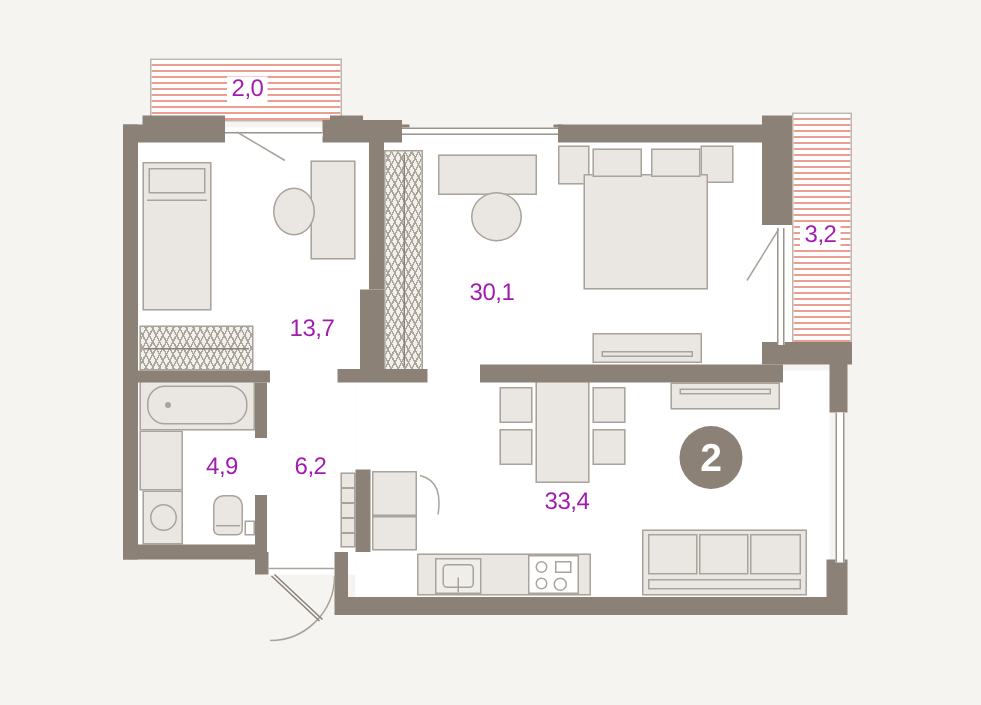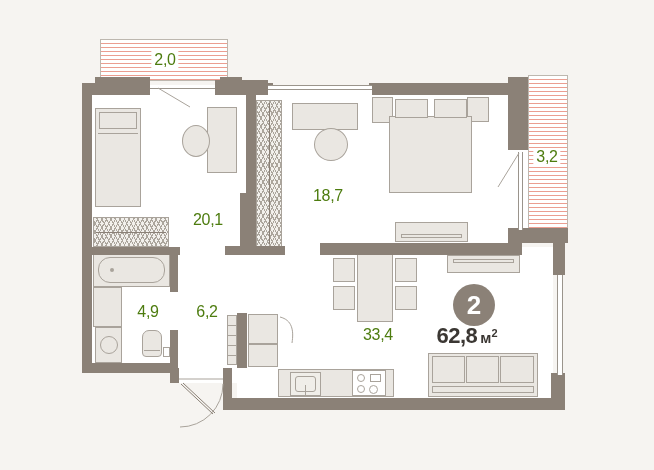--- a/index.html
+++ b/index.html
@@ -12,21 +12,21 @@
   .balcony{position:absolute;box-sizing:border-box;border:1px solid #bdb7af;z-index:2;
     background-color:#ffffff;
     background-image:repeating-linear-gradient(to bottom,transparent 0 3px,#eb9e91 3px 4px);}
   .fu{position:absolute;background:#eae7e2;border:1px solid #a9a39b;box-sizing:border-box;z-index:3;}
   .fu .in{position:absolute;border:1px solid #a9a39b;box-sizing:border-box;background:transparent;}
   .wrd{position:absolute;box-sizing:border-box;border:1px solid #a9a39b;z-index:3;background-color:#f2f0ec;
     background-image:repeating-linear-gradient(62deg,transparent 0 3px,#aba59c 3px 4px),
                      repeating-linear-gradient(118deg,transparent 0 3px,#aba59c 3px 4px);}
   .rail-v{position:absolute;left:50%;top:2px;bottom:2px;width:1px;background:#8b8177;}
   .rail-h{position:absolute;top:50%;left:2px;right:2px;height:1px;background:#8b8177;}
-  .lbl{position:absolute;transform:translate(-50%,-50%);font-size:16px;color:#4d7c0f;letter-spacing:-0.3px;z-index:7;white-space:nowrap;}
+  .lbl{position:absolute;transform:translate(-50%,-50%);font-size:16px;color:#a21caf;letter-spacing:-0.3px;z-index:7;white-space:nowrap;}
   .chip{background:#ffffff;padding:0 3px;}
   .badge{position:absolute;left:453px;top:284px;width:42px;height:42px;border-radius:50%;background:#8b8177;
     color:#ffffff;font-size:26px;font-weight:bold;text-align:center;line-height:42px;z-index:7;}
   .total{position:absolute;left:467px;top:336px;transform:translate(-50%,-50%);color:#3b3733;z-index:7;white-space:nowrap;}
   .total .val{font-size:22px;font-weight:bold;letter-spacing:-0.5px;}
   .total .unit{font-size:15px;font-weight:bold;margin-left:3px;}
   .total .sup{font-size:11px;font-weight:bold;vertical-align:super;}
   svg.lines{position:absolute;left:0;top:0;z-index:6;}
   .circle{border-radius:50%;}
 </style>
@@ -145,25 +145,22 @@
   <svg class="lines" width="654" height="470" viewBox="0 0 654 470">
     <path d="M 179 379 H 223" stroke="#a9a39b" stroke-width="1" fill="none"></path>
     <path d="M 223 384 A 43 43 0 0 1 180 427" stroke="#a9a39b" stroke-width="1" fill="none"></path>
     <path d="M 181 384 L 213 414 M 183 383 L 215 413" stroke="#8b8177" stroke-width="1" fill="none"></path>
     <path d="M 158 88 L 190 107" stroke="#a9a39b" stroke-width="1" fill="none"></path>
     <path d="M 519 153 L 498 187" stroke="#a9a39b" stroke-width="1" fill="none"></path>
     <path d="M 280 317 C 292 320 294 330 292 343" stroke="#a9a39b" stroke-width="1" fill="none"></path>
   </svg>
 
   <div class="lbl chip" style="left:165px;top:60px;">2,0</div>
-  <div class="lbl" style="left:208px;top:220px;">20,1</div>
-  <div class="lbl" style="left:328px;top:196px;">18,7</div>
+  <div class="lbl" style="left:208px;top:220px;">13,7</div>
+  <div class="lbl" style="left:328px;top:196px;">30,1</div>
   <div class="lbl chip" style="left:547px;top:157px;">3,2</div>
   <div class="lbl" style="left:148px;top:312px;">4,9</div>
   <div class="lbl" style="left:207px;top:312px;">6,2</div>
   <div class="lbl" style="left:378px;top:335px;">33,4</div>
 
   <div class="badge">2</div>
-  <div class="total">
-    <span class="val">62,8</span><span class="unit">м</span><span class="sup">2</span>
-  </div>
 
 </div>
 
 </body></html>

